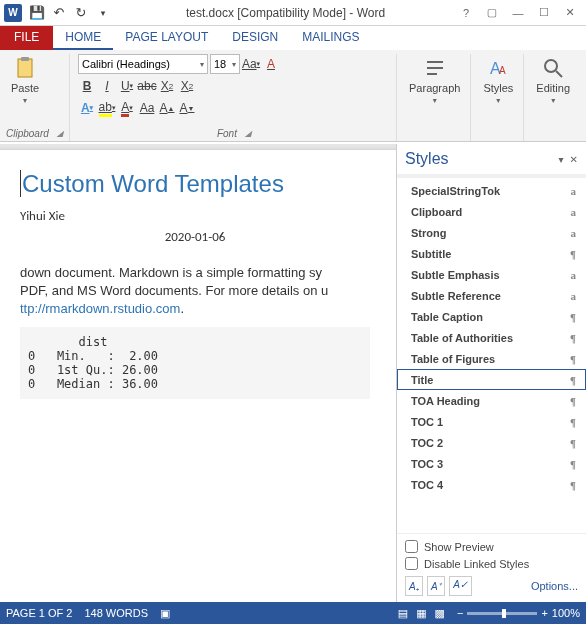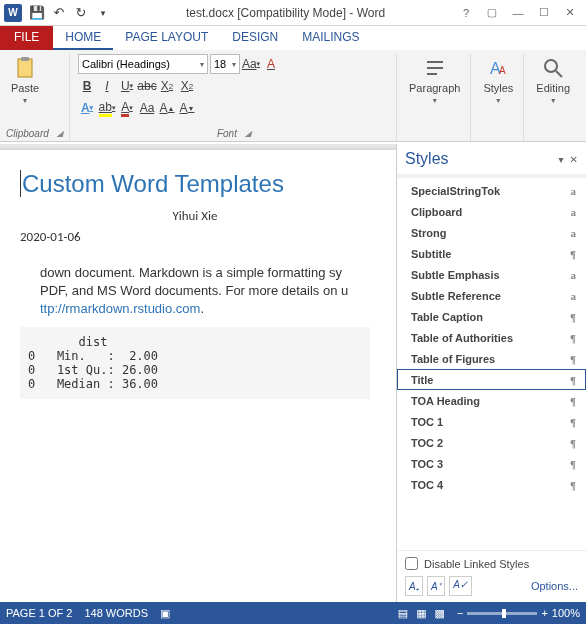--- a/index.html
+++ b/index.html
@@ -40,23 +40,23 @@
   .sm-btn sup, .sm-btn sub { font-size: 8px; }
   .sm-btn .swatch { border-bottom: 3px solid #ffff00; }
   
   
   .workspace { position: absolute; top: 144px; bottom: 22px; left: 0; right: 0; display: flex; }
   .doc-area { flex: 1; background: #e6e6e6; overflow: hidden; position: relative; }
   .page { position: absolute; top: 6px; left: -30px; width: 430px; background: #fff; box-shadow: 0 1px 4px rgba(0,0,0,0.25); padding: 20px 30px 30px 50px; height: 460px; }
   .doc-title { color: #2e74b5; font-family: "Calibri Light", "Segoe UI Light", sans-serif; font-size: 24px; font-weight: 500; margin-bottom: 10px; }
   .doc-title::before { content:""; border-left: 1px solid #333; margin-right: 1px; animation: blink 1s infinite; }
   @keyframes blink { 50% { opacity: 0; } }
-  .author { text-align: center; font-size: 13px; margin-bottom: 6px; font-family: Calibri, sans-serif; color: #333; }
-  .date { text-align: left; font-size: 13px; margin-bottom: 20px; font-family: Calibri, sans-serif; color: #333; }
-  .body-p { font-family: Calibri, sans-serif; font-size: 13px; color: #333; line-height: 1.4; margin-bottom: 8px; margin-left: 20px; }
+  .author { font-size: 13px; margin-bottom: 6px; font-family: Calibri, sans-serif; color: #333; }
+  .date { text-align: center; font-size: 13px; margin-bottom: 20px; font-family: Calibri, sans-serif; color: #333; }
+  .body-p { font-family: Calibri, sans-serif; font-size: 13px; color: #333; line-height: 1.4; margin-bottom: 8px; }
   .body-p .link { color: #2e74b5; }
   .body-p b { font-weight: bold; }
   .code-block { background: #f5f5f5; font-family: Consolas, monospace; font-size: 12px; color: #333; padding: 8px; white-space: pre; margin-top: 8px; }
 
   
   .styles-pane { width: 190px; background: #fff; border-left: 1px solid #ccc; display: flex; flex-direction: column; }
   .pane-head { padding: 6px 8px; color: #2b579a; font-size: 16px; display: flex; align-items: center; justify-content: space-between; border-bottom: 4px solid #f0f0f0; }
   .pane-head-ctrls { display: flex; gap: 6px; font-size: 10px; color: #666; }
   .style-list { flex: 1; overflow-y: auto; padding: 2px 0; font-weight: bold; }
   .style-item { display: flex; justify-content: space-between; align-items: center; padding: 3px 10px 3px 14px; font-size: 11px; color: #444; height: 21px; }
@@ -295,20 +295,24 @@
           <span class="mark">¶</span>
         </div>
         <div class="style-item">
           <span>TOC 4</span>
           <span class="mark">¶</span>
         </div>
       </div>
     <div class="pane-foot">
       <label>
           <input type="checkbox" style="">
+          <span>Show Preview</span>
+        </label>
+      <label>
+          <input type="checkbox" style="">
           <span>Disable Linked Styles</span>
         </label>
       <div class="opts">
         <div class="tools">
           <span>A₊</span>
           <span>A⁺</span>
           <span>A✓</span>
         </div>
         <a>Options...</a>
       </div>

